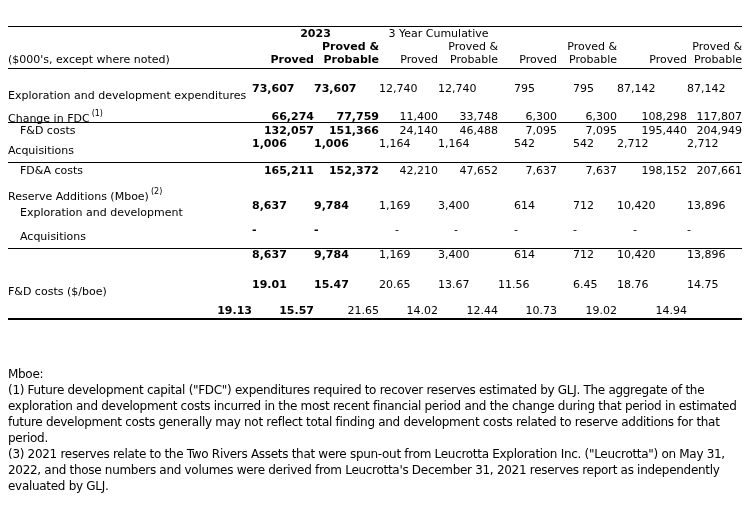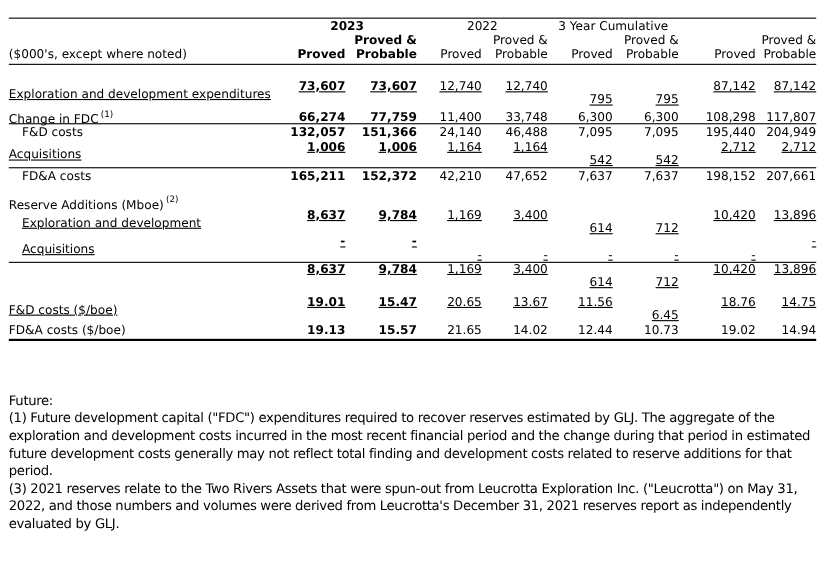--- a/index.html
+++ b/index.html
@@ -1,51 +1,50 @@
 <!DOCTYPE html>
 <html><head>
 <meta charset="utf-8">
 <style>
   html,body{margin:0;padding:0;background:#fff;}
   .page{
     width:750px;height:515px;overflow:hidden;background:#fff;color:#000;
     font-family:"DejaVu Sans",sans-serif;position:relative;
   }
-  .twrap{margin:6px 8px;padding-top:10px;}
+  .twrap{margin:16px 8px;padding-top:10px;}
   .grid{display:grid;grid-template-columns:244px 62px 65px 59px 60px 59px 60px 70px 55px;}
   .thead{border-top:1.5px solid #000;border-bottom:1px solid #000;padding-bottom:2px;}
   .hline{height:13px;line-height:13px;font-size:11px;white-space:nowrap;}
   .year{text-align:center;}
   .num{text-align:right;white-space:nowrap;}
   .b{font-weight:bold;}
   .tbody{padding-top:14px;}
   .row{font-size:11px;white-space:nowrap;}
   .single{height:15px;line-height:15px;align-items:center;}
-  .tall{height:24px;text-decoration:underline;}
+  .tall{height:24px;}
   .heading{height:14px;line-height:14px;}
-  .cell{display:flex;flex-direction:column;justify-content:flex-start;}
+  .cell{display:flex;justify-content:flex-start;gap:16px;}
   .l{height:12px;line-height:12px;text-align:right;}
   .labelcell{display:flex;align-items:center;height:100%;overflow:visible;}
   .indent{padding-left:12px;}
   .rule-below{border-bottom:1px solid #000;}
   .thick-rule-below{border-bottom:2.5px solid #000;}
   sup{font-size:8px;position:relative;top:-1px;margin-left:2px;font-weight:normal;}
   .notes{margin:46px 8px 0 8px;font-size:12px;line-height:16px;letter-spacing:-0.3px;color:#000;}
   .notes div{margin:0;}
 </style>
 </head>
 <body>
 
 <div class="page">
   <div class="twrap">
     <div class="thead" id="thead">
         <div class="grid hline">
           <div></div>
           <div class="year b" style="grid-column: span 2;">2023</div>
-          <div class="year" style="grid-column: span 2;">2022</div>
           <div class="year" style="grid-column: span 2;">3 Year Cumulative</div>
         </div>
         <div class="grid hline">
           <div></div>
           <div></div>
           <div class="num b">Proved &amp;</div>
           <div></div>
           <div class="num">Proved &amp;</div>
           <div></div>
           <div class="num">Proved &amp;</div>
@@ -327,32 +326,29 @@
           <div class="cell">
             <div class="l">18.76</div>
             <div class="l"></div>
           </div>
           <div class="cell">
             <div class="l">14.75</div>
             <div class="l"></div>
           </div>
         </div>
         <div class="grid row single thick-rule-below">
-          <div class="labelcell">
-            <span>FD&amp;A costs ($/boe)</span>
-          </div>
           <div class="num b">19.13</div>
           <div class="num b">15.57</div>
           <div class="num">21.65</div>
           <div class="num">14.02</div>
           <div class="num">12.44</div>
           <div class="num">10.73</div>
           <div class="num">19.02</div>
           <div class="num">14.94</div>
         </div>
       </div>
   </div>
   <div class="notes" id="notes">
-    <div>Future:</div>
+    <div>Mboe:</div>
   <div>(1) Future development capital ("FDC") expenditures required to recover reserves estimated by GLJ. The aggregate of the exploration and development costs incurred in the most recent financial period and the change during that period in estimated future development costs generally may not reflect total finding and development costs related to reserve additions for that period.</div>
       <div>(3) 2021 reserves relate to the Two Rivers Assets that were spun-out from Leucrotta Exploration Inc. ("Leucrotta") on May 31, 2022, and those numbers and volumes were derived from Leucrotta's December 31, 2021 reserves report as independently evaluated by GLJ.</div>
     </div>
 </div>
 
 </body></html>

